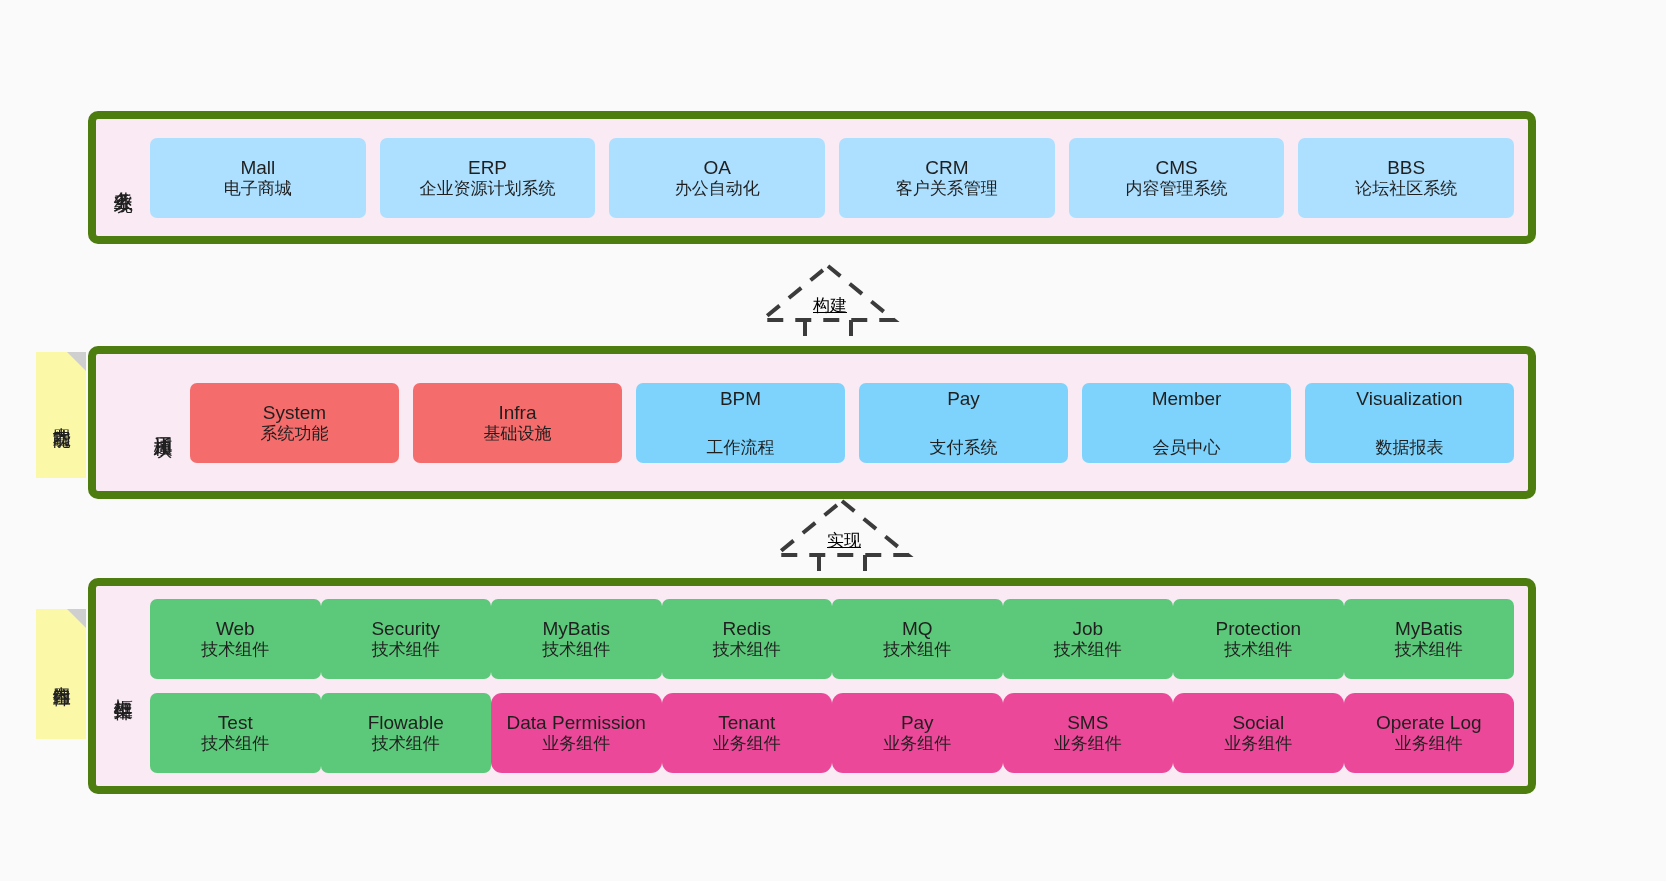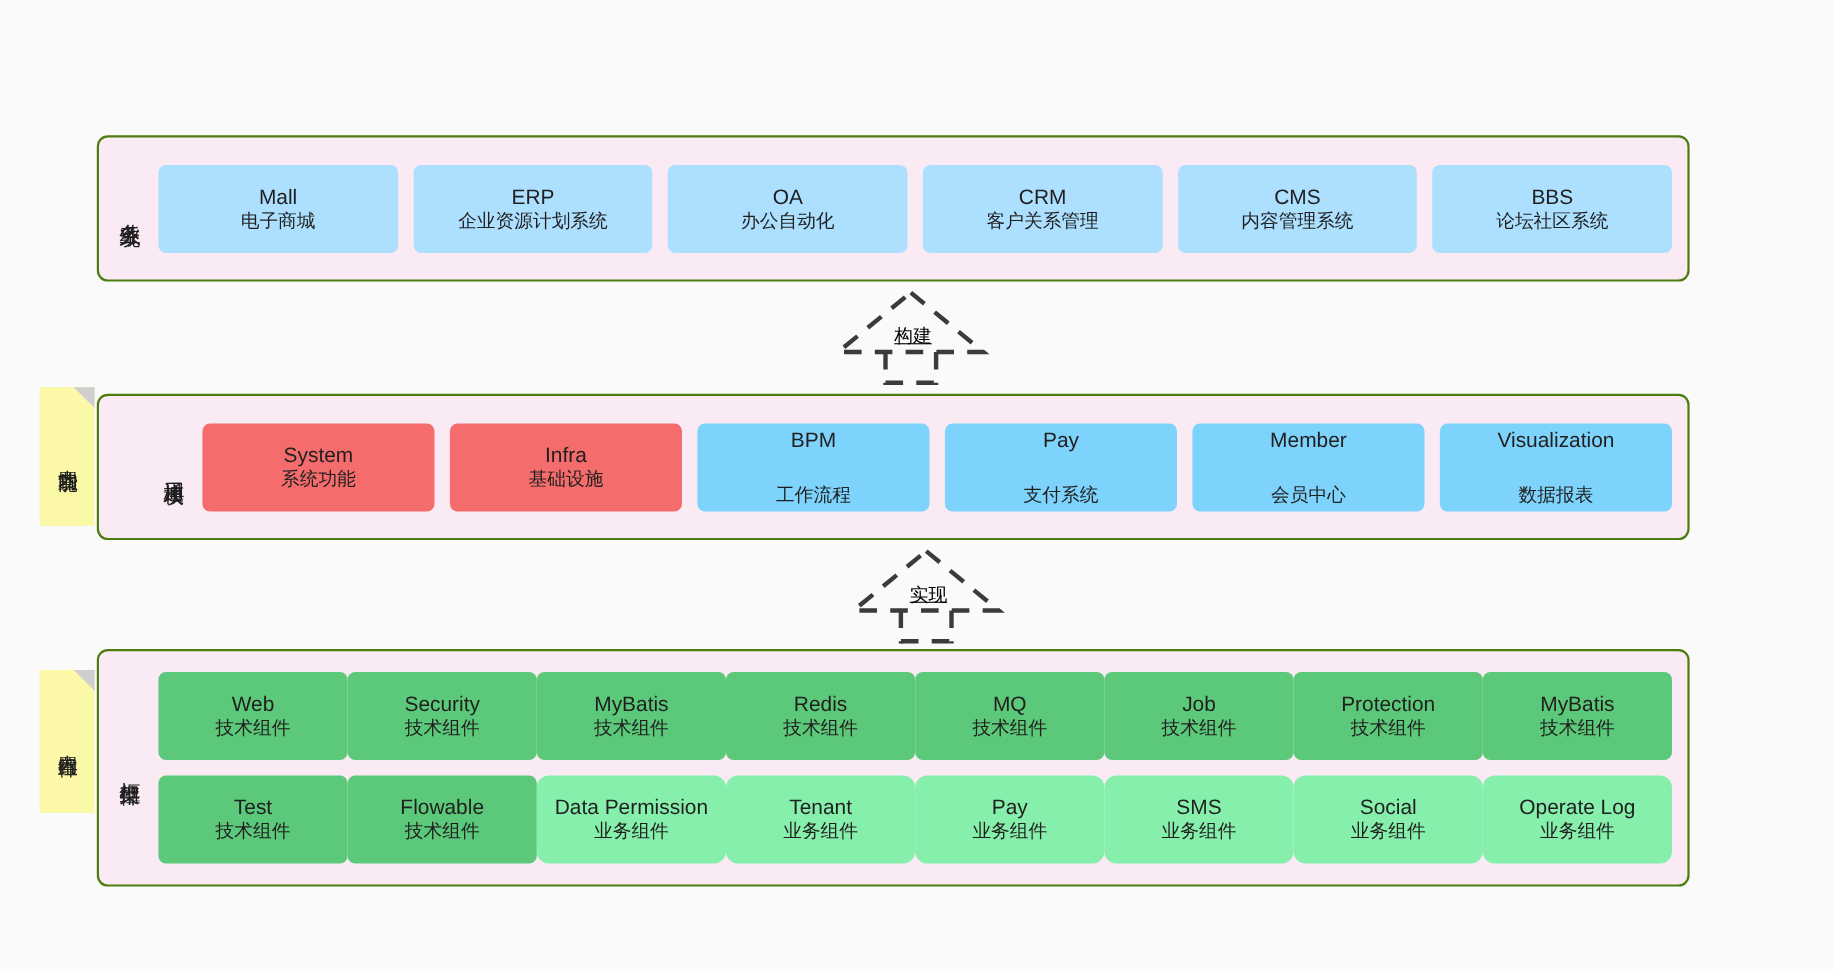--- a/index.html
+++ b/index.html
@@ -9,25 +9,24 @@
     background: #fafafa;
     font-family: "Liberation Sans", "DejaVu Sans", sans-serif;
     overflow: hidden;
   }
   #canvas { position: relative; width: 1666px; height: 881px; }
 
   
   .layer {
     position: absolute;
     background: #f9eaf4;
-    border: 2px solid #4d7c0f;
+    border: 8px solid #4d7c0f;
     border-radius: 10px;
     display: flex;
     align-items: stretch;
-    margin-top: 12px;
   }
   .layer-title {
     width: 54px;
     flex: 0 0 54px;
     display: flex;
     align-items: center;
     justify-content: center;
     font-size: 19px;
     color: #1f1f1f;
     letter-spacing: 1px;
@@ -68,21 +67,21 @@
     color: #1f1f1f;
     line-height: 1.22;
     padding: 2px 4px;
   }
   .card .t1 { font-size: 19px; }
   .card .t2 { font-size: 17px; }
   .card.blue  { background: #addfff; }
   .card.red   { background: #f56c6c; }
   .card.pink  { background: #7dd3fc; gap: 28px; }
   .card.green { background: #5cc97a; }
-  .card.lgreen{ background: #86efac; border-radius: 11px; }
+  .card.lgreen{ background: #ec4899; border-radius: 11px; }
 
   
   .note {
     position: absolute;
     background: #fbf8a8;
     width: 50px;
     display: flex;
     align-items: center;
     justify-content: center;
     font-size: 18px;
@@ -159,21 +158,21 @@
       <line x1="48" y1="86" x2="94" y2="86" stroke="#3b3b3b" stroke-width="4" stroke-dasharray="16,12"></line>
     </svg>
   </div>
   <div class="uml-label" style="left:811px; top:294px;">构建</div>
 
   <div class="note" style="left:36px; top:352px; height:126px;">
     <span class="fold"></span>
     <span>内置功能</span>
   </div>
 
-  <div class="layer" id="layer-common" style="left:88px; top:346px; width:1448px; height:133px;padding-left:40px;">
+  <div class="layer" id="layer-common" style="left:88px; top:346px; width:1448px; height:153px;padding-left:40px;">
     <div class="layer-title">通用模块</div>
     <div class="layer-body">
 
       <div class="card red">
         <span class="t1">System</span>
         <span class="t2">系统功能</span>
       </div>
       <div class="card red">
         <span class="t1">Infra</span>
         <span class="t2">基础设施</span>

